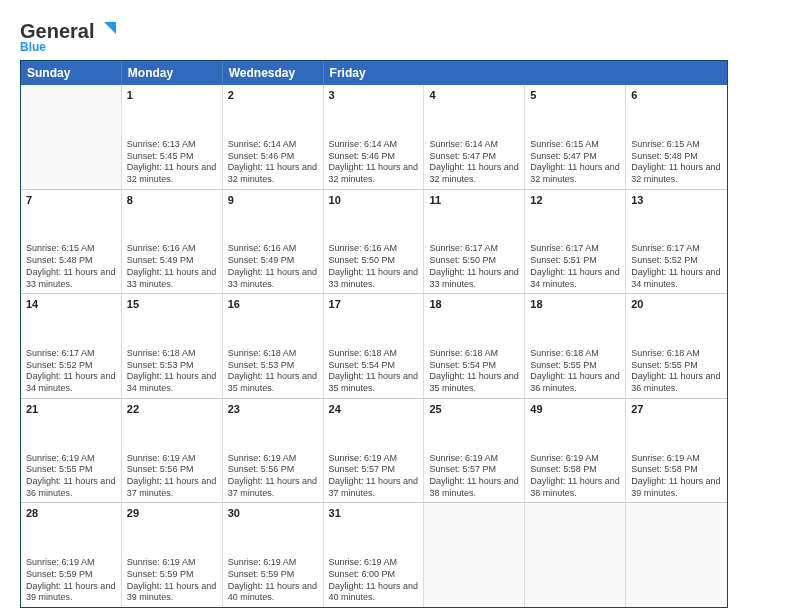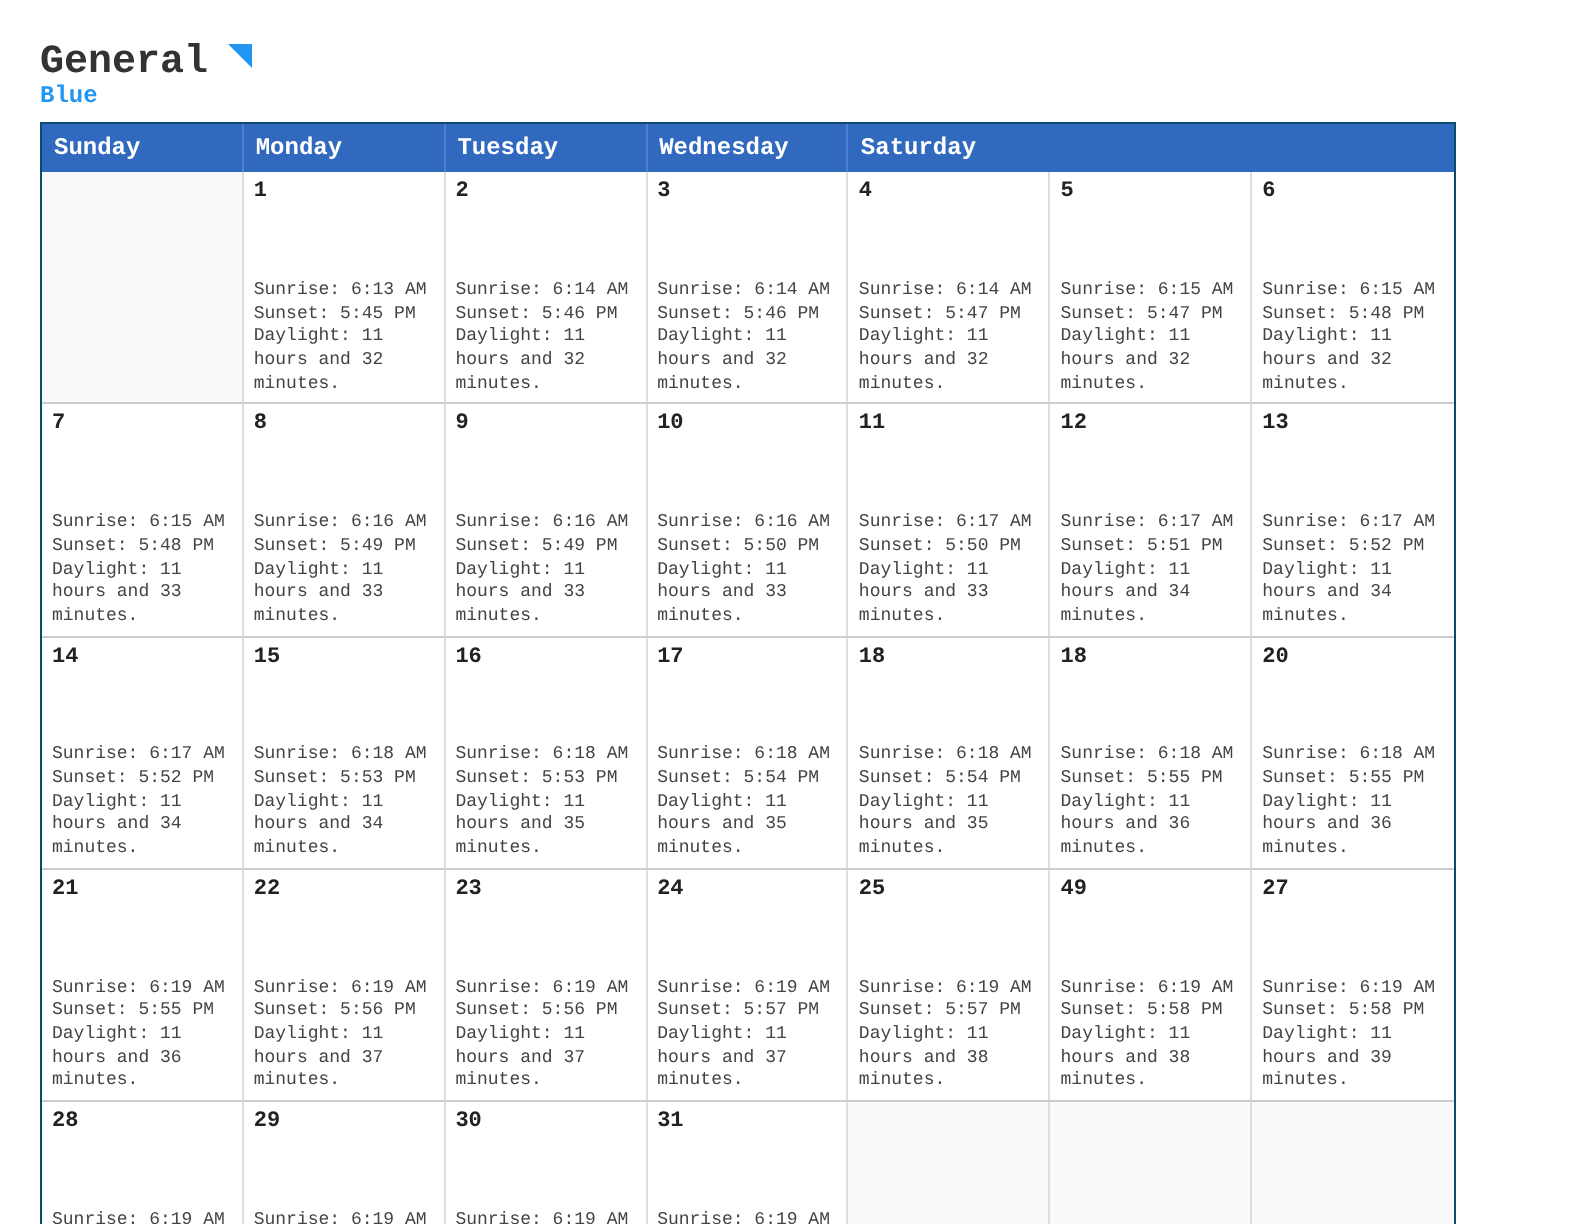--- a/index.html
+++ b/index.html
@@ -9,21 +9,20 @@
       width: 792px;
       height: 612px;
       overflow: hidden;
     }
     .page {
       width: 732px;
       height: 612px;
       padding: 18px 4px 10px 20px;
       display: flex;
       flex-direction: column;
-      font-family: Liberation Mono, monospace;
     }
     .header {
       display: flex;
       justify-content: space-between;
       align-items: flex-start;
       margin-bottom: 6px;
     }
     .logo {
       display: flex;
       flex-direction: column;
@@ -118,23 +117,22 @@
     <div class="title-block">
       <h1></h1>
       <h2></h2>
     </div>
   </div>
 
   <div class="calendar">
     <div class="cal-header-row">
     <div class="cal-header-cell">Sunday</div>
         <div class="cal-header-cell">Monday</div>
-        <div class="cal-header-cell">Tuesday</div>
         <div class="cal-header-cell">Wednesday</div>
-        <div class="cal-header-cell">Saturday</div>
+        <div class="cal-header-cell">Friday</div>
       </div>
     <div class="cal-body">
     <div class="cal-row">
           <div class="cal-cell empty"></div>
           <div class="cal-cell">
             <span class="day-num">1</span>
             <div class="cell-text">Sunrise: 6:13 AM<br>Sunset: 5:45 PM<br>Daylight: 11 hours and 32 minutes.</div>
           </div>
           <div class="cal-cell">
             <span class="day-num">2</span>

